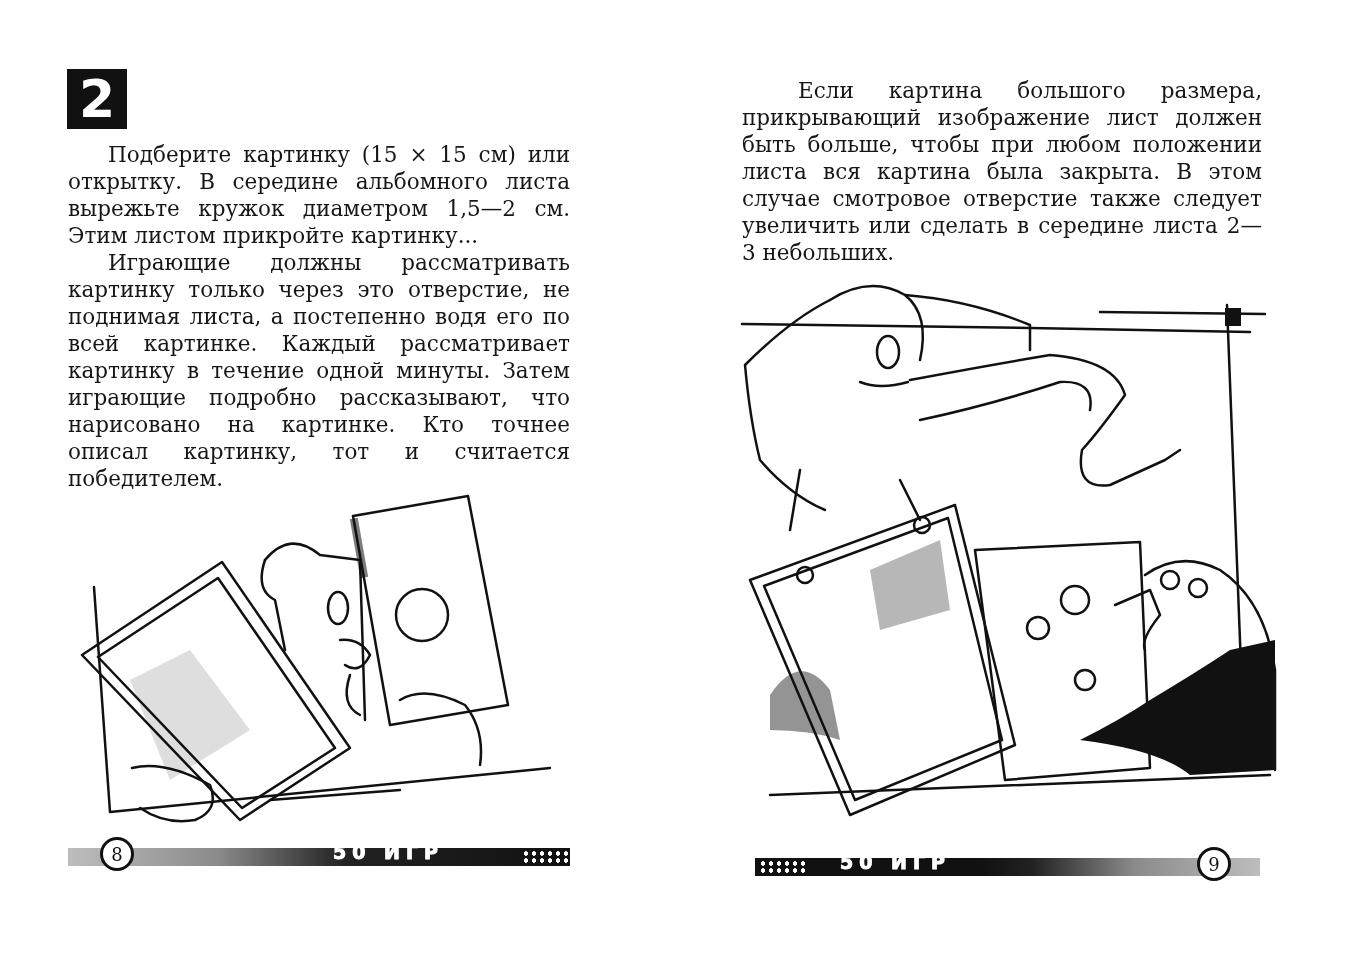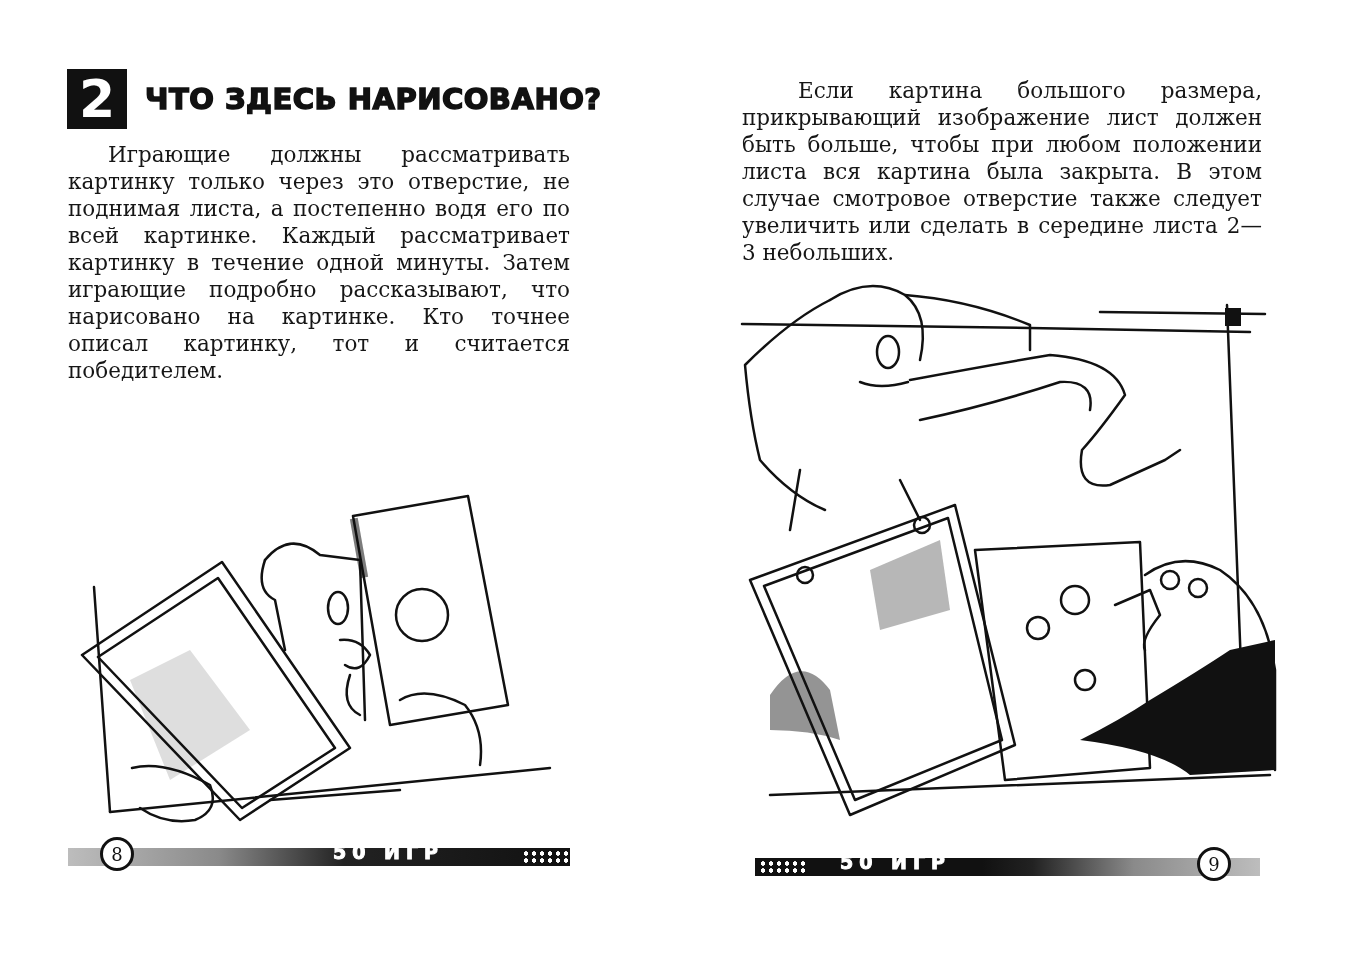--- a/index.html
+++ b/index.html
@@ -46,24 +46,24 @@
           background:radial-gradient(circle,#fff 2px,transparent 2.5px) 0 0/8px 7px; }
   .footer-left .dots { right:2px; }
   .footer-right .dots { left:4px; }
 </style>
 </head>
 <body>
 
 <div class="page page-left">
   <div class="chapter-head">
     <div class="chapter-num">2</div>
-    <div class="chapter-title">Что здесь нарисовано?</div>
   </div>
 
   <div class="body-text left-text">
+    <p>Подберите картинку (15 × 15 см) или открытку. В середине альбомного листа вырежьте кружок диаметром 1,5—2 см. Этим листом прикройте картинку...</p>
     <p>Играющие должны рассматривать картинку только через это отверстие, не поднимая листа, а постепенно водя его по всей картинке. Каждый рассматривает картинку в течение одной минуты. Затем играющие подробно рассказывают, что нарисовано на картинке. Кто точнее описал картинку, тот и считается победителем.</p>
   </div>
 
   <svg class="illus illus-left" viewBox="0 0 520 340">
     <g fill="none" stroke="#111" stroke-width="2.5" stroke-linecap="round" stroke-linejoin="round">
       <line x1="24" y1="97" x2="40" y2="322"></line>
       <line x1="40" y1="322" x2="480" y2="278"></line>
       <line x1="200" y1="310" x2="330" y2="300"></line>
 
       <polygon points="12,165 152,72 280,258 170,330"></polygon>

